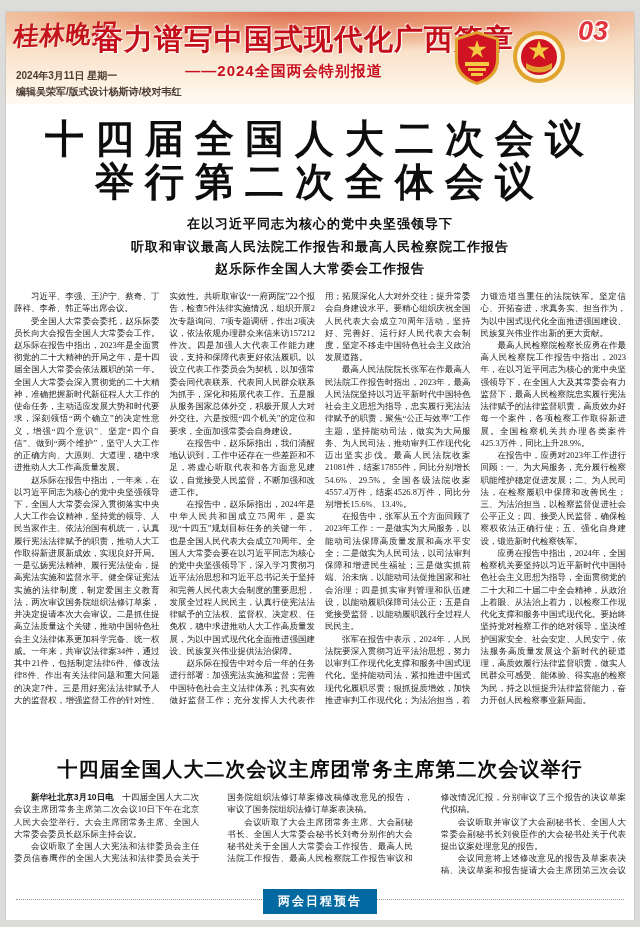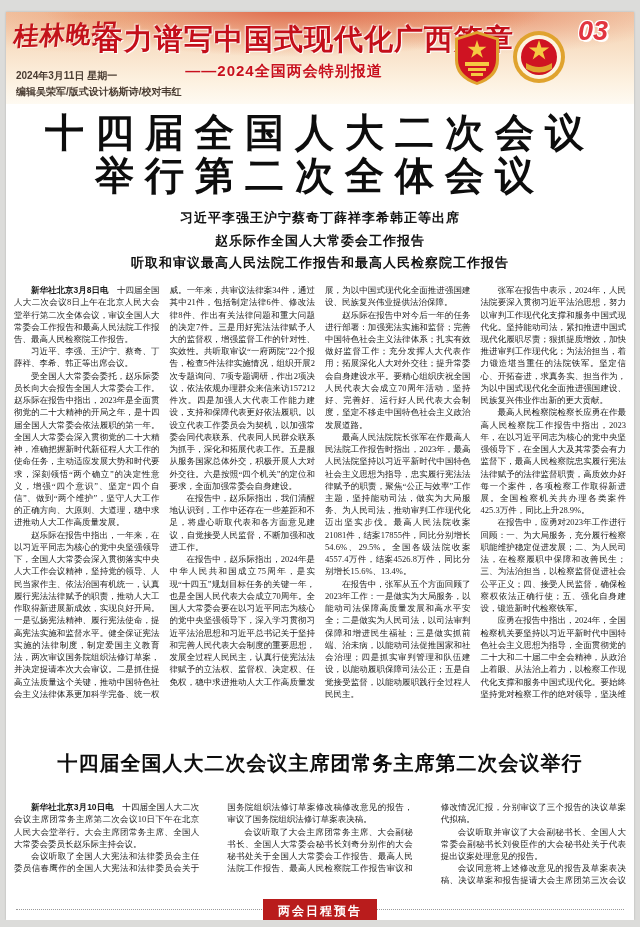--- a/index.html
+++ b/index.html
@@ -38,21 +38,21 @@
     font-family:"Liberation Sans", sans-serif; letter-spacing:1px;
     text-shadow:0 0 2px rgba(255,255,255,.8);
   }
   .emblems { position:absolute; right:68px; top:18px; display:flex; gap:10px; }
   .pagenum {
     position:absolute; right:26px; top:4px; color:#e23540; font-size:27px; font-weight:900;
     font-family:"Liberation Sans", sans-serif; font-style:italic;
     text-shadow:-1px -1px 0 #fff, 1px -1px 0 #fff, -1px 1px 0 #fff, 2px 2px 0 #fff;
   }
   
-  .main-article { padding:8px 8px 0; }
+  .main-article { padding:14px 8px 0; }
   .headline {
     text-align:center; font-family:"Liberation Sans", sans-serif; color:#0d0d0d;
     font-weight:900; font-size:39px; line-height:1.1; letter-spacing:11px; white-space:nowrap;
   }
   .subheads { margin-top:9px; text-align:center; font-family:"Liberation Sans", sans-serif; }
   .subheads div { font-size:13px; font-weight:900; color:#111; line-height:1.75; letter-spacing:1px; }
   .article-body {
     margin-top:9px; height:428px; overflow:hidden;
     column-count:4; column-gap:10px; column-fill:auto;
     font-size:8.5px; line-height:1.44; text-align:justify; color:#1c1c1c;
@@ -63,29 +63,29 @@
   .second-article { padding:4px 8px 0; }
   .title2 {
     text-align:center; font-family:"Liberation Sans", sans-serif; font-weight:900;
     font-size:20px; color:#0d0d0d; letter-spacing:1px; white-space:nowrap;margin-top:34px;
   }
   .byline2 {
     text-align:center; font-family:"Liberation Sans", sans-serif; font-weight:900;
     font-size:11.5px; color:#111; margin-top:7px;
   }
   .cols3 {
-    margin-top:24px; overflow:hidden; column-gap:28px; column-count:3; column-fill:auto;
+    margin-top:8px; overflow:hidden; column-gap:28px; column-count:3; column-fill:auto;
     font-size:8.5px; line-height:1.44; text-align:justify; color:#1c1c1c;
   }
   .second-article .cols3 { height:92px; }
   
   .divider { position:relative; margin:16px 10px 0; border-top:1px dotted #9a9a9a; height:0; }
   .badge {
     position:absolute; left:50%; top:-11px; transform:translateX(-50%);
-    background:#b91c1c; color:#fff; font-family:"Liberation Sans", sans-serif;
+    background:#0369a1; color:#fff; font-family:"Liberation Sans", sans-serif;
     font-weight:bold; font-size:12px; padding:4px 15px; letter-spacing:2px; white-space:nowrap;
   }
   .schedule { padding:20px 8px 0; }
   .headline3 {
     text-align:center; font-family:"Liberation Sans", sans-serif; font-weight:900;
     font-size:26px; color:#0d0d0d; letter-spacing:1px; white-space:nowrap;
   }
 </style>
 </head>
 <body>
@@ -123,26 +123,25 @@
         </svg>
       </span>
     </div>
     <div class="pagenum">03</div>
   </header>
 
   <section class="main-article">
     <h1 class="headline">十四届全国人大二次会议</h1>
     <h1 class="headline">举行第二次全体会议</h1>
     <div class="subheads">
-      <div>习近平李强王沪宁蔡奇丁薛祥李希韩正等出席</div>
+      <div>在以习近平同志为核心的党中央坚强领导下</div>
+      <div>听取和审议最高人民法院工作报告和最高人民检察院工作报告</div>
       <div>赵乐际作全国人大常委会工作报告</div>
-      <div>听取和审议最高人民法院工作报告和最高人民检察院工作报告</div>
     </div>
     <div class="article-body">
-        <p><b class="lead">新华社北京3月8日电</b>　十四届全国人大二次会议8日上午在北京人民大会堂举行第二次全体会议，审议全国人大常委会工作报告和最高人民法院工作报告、最高人民检察院工作报告。</p>
         <p>习近平、李强、王沪宁、蔡奇、丁薛祥、李希、韩正等出席会议。</p>
         <p>受全国人大常委会委托，赵乐际委员长向大会报告全国人大常委会工作。赵乐际在报告中指出，2023年是全面贯彻党的二十大精神的开局之年，是十四届全国人大常委会依法履职的第一年。全国人大常委会深入贯彻党的二十大精神，准确把握新时代新征程人大工作的使命任务，主动适应发展大势和时代要求，深刻领悟“两个确立”的决定性意义，增强“四个意识”、坚定“四个自信”、做到“两个维护”，坚守人大工作的正确方向、大原则、大道理，稳中求进推动人大工作高质量发展。</p>
         <p>赵乐际在报告中指出，一年来，在以习近平同志为核心的党中央坚强领导下，全国人大常委会深入贯彻落实中央人大工作会议精神，坚持党的领导、人民当家作主、依法治国有机统一，认真履行宪法法律赋予的职责，推动人大工作取得新进展新成效，实现良好开局。一是弘扬宪法精神、履行宪法使命，提高宪法实施和监督水平。健全保证宪法实施的法律制度，制定爱国主义教育法，两次审议国务院组织法修订草案，并决定提请本次大会审议。二是抓住提高立法质量这个关键，推动中国特色社会主义法律体系更加科学完备、统一权威。一年来，共审议法律案34件，通过其中21件，包括制定法律6件、修改法律8件、作出有关法律问题和重大问题的决定7件。三是用好宪法法律赋予人大的监督权，增强监督工作的针对性、实效性。共听取审议“一府两院”22个报告，检查5件法律实施情况，组织开展2次专题询问、7项专题调研，作出2项决议，依法依规办理群众来信来访157212件次。四是加强人大代表工作能力建设，支持和保障代表更好依法履职。以设立代表工作委员会为契机，以加强常委会同代表联系、代表同人民群众联系为抓手，深化和拓展代表工作。五是服从服务国家总体外交，积极开展人大对外交往。六是按照“四个机关”的定位和要求，全面加强常委会自身建设。</p>
         <p>在报告中，赵乐际指出，我们清醒地认识到，工作中还存在一些差距和不足，将虚心听取代表和各方面意见建议，自觉接受人民监督，不断加强和改进工作。</p>
         <p>在报告中，赵乐际指出，2024年是中华人民共和国成立75周年，是实现“十四五”规划目标任务的关键一年，也是全国人民代表大会成立70周年。全国人大常委会要在以习近平同志为核心的党中央坚强领导下，深入学习贯彻习近平法治思想和习近平总书记关于坚持和完善人民代表大会制度的重要思想，发展全过程人民民主，认真行使宪法法律赋予的立法权、监督权、决定权、任免权，稳中求进推动人大工作高质量发展，为以中国式现代化全面推进强国建设、民族复兴伟业提供法治保障。</p>
         <p>赵乐际在报告中对今后一年的任务进行部署：加强宪法实施和监督；完善中国特色社会主义法律体系；扎实有效做好监督工作；充分发挥人大代表作用；拓展深化人大对外交往；提升常委会自身建设水平。要精心组织庆祝全国人民代表大会成立70周年活动，坚持好、完善好、运行好人民代表大会制度，坚定不移走中国特色社会主义政治发展道路。</p>
         <p>最高人民法院院长张军在作最高人民法院工作报告时指出，2023年，最高人民法院坚持以习近平新时代中国特色社会主义思想为指导，忠实履行宪法法律赋予的职责，聚焦“公正与效率”工作主题，坚持能动司法，做实为大局服务、为人民司法，推动审判工作现代化迈出坚实步伐。最高人民法院收案21081件，结案17855件，同比分别增长54.6%、29.5%。全国各级法院收案4557.4万件，结案4526.8万件，同比分别增长15.6%、13.4%。</p>
         <p>在报告中，张军从五个方面回顾了2023年工作：一是做实为大局服务，以能动司法保障高质量发展和高水平安全；二是做实为人民司法，以司法审判保障和增进民生福祉；三是做实抓前端、治未病，以能动司法促推国家和社会治理；四是抓实审判管理和队伍建设，以能动履职保障司法公正；五是自觉接受监督，以能动履职践行全过程人民民主。</p>
         <p>张军在报告中表示，2024年，人民法院要深入贯彻习近平法治思想，努力以审判工作现代化支撑和服务中国式现代化。坚持能动司法，紧扣推进中国式现代化履职尽责；狠抓提质增效，加快推进审判工作现代化；为法治担当，着力锻造堪当重任的法院铁军。坚定信心、开拓奋进，求真务实、担当作为，为以中国式现代化全面推进强国建设、民族复兴伟业作出新的更大贡献。</p>
         <p>最高人民检察院检察长应勇在作最高人民检察院工作报告中指出，2023年，在以习近平同志为核心的党中央坚强领导下，在全国人大及其常委会有力监督下，最高人民检察院忠实履行宪法法律赋予的法律监督职责，高质效办好每一个案件，各项检察工作取得新进展。全国检察机关共办理各类案件425.3万件，同比上升28.9%。</p>

